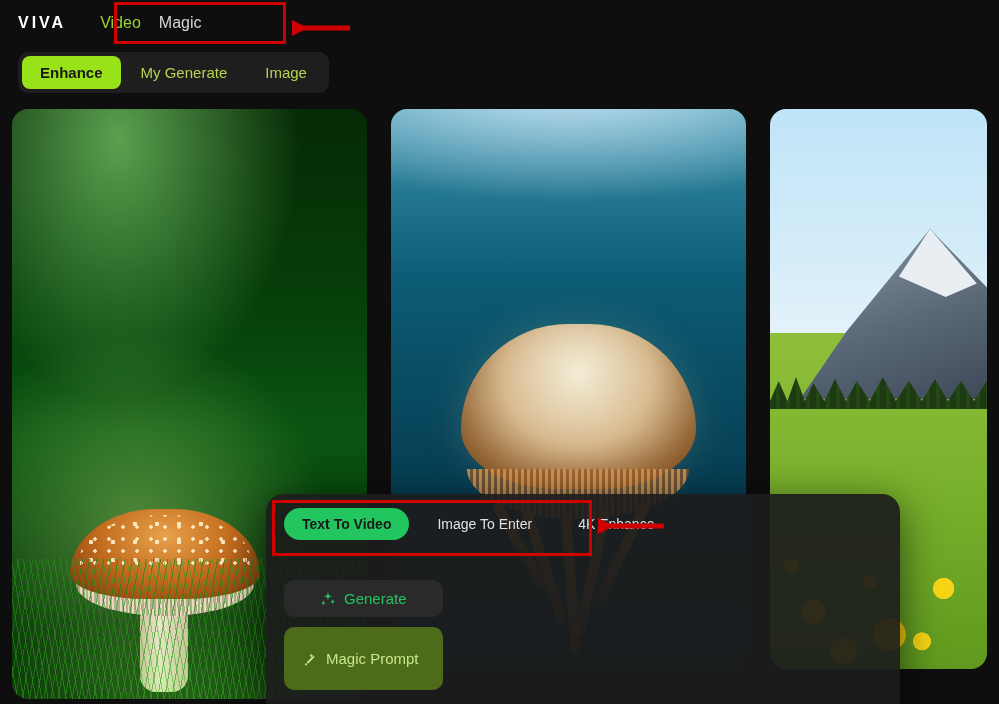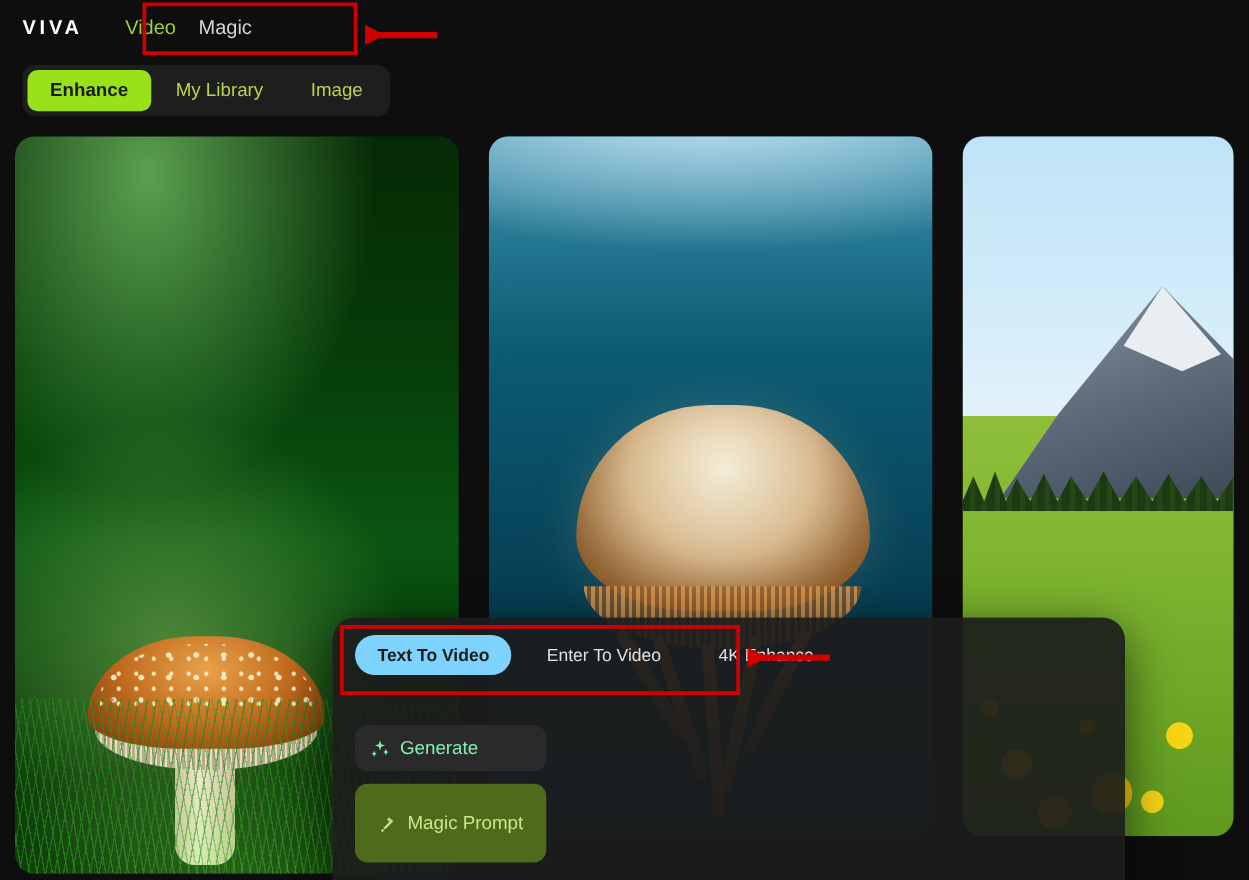--- a/index.html
+++ b/index.html
@@ -225,45 +225,45 @@
   margin-bottom: 40px;
 }
 .mode-tab {
   padding: 8px 18px;
   border-radius: 20px;
   font-size: 14px;
   cursor: pointer;
   color: #e0e0e0;
 }
 .mode-tab.active {
-  background: #7dd3fc;
+  background: #22c55e;
   color: #1a1a1a;
   font-weight: 600;
 }
 .prompt-row {
   display: flex;
   gap: 18px;
   align-items: flex-start;
 }
 .prompt-text {
   flex: 1;
   color: #b5b5b5;
   font-size: 15px;
   line-height: 1.5;
 }
 .side-buttons {
   display: flex;
   flex-direction: column;
   gap: 10px;
 }
 .gen-btn {
-  padding: 10px 12px;
+  padding: 10px 36px;
   border-radius: 10px;
   background: #2a2a2a;
-  color: #86efac;
+  color: #22c55e;
   font-size: 15px;
   display: flex;
   align-items: center;
   gap: 8px;
   cursor: pointer;
 }
 .magic-btn {
   padding: 23px 18px;
   border-radius: 10px;
   background: #4e6a1b;
@@ -317,21 +317,21 @@
       <marker id="ah1" markerWidth="10" markerHeight="10" refX="2" refY="5" orient="auto">
     <path d="M10,0 L0,5 L10,10 Z" fill="#d00000"></path>
       </marker>
     </defs>
   <line x1="58" y1="12" x2="6" y2="12" stroke="#d00000" stroke-width="5" marker-end="url(#ah1)"></line>
 </svg>
 
 <div class="sub-tabs">
   <div class="sub-tabs-wrap">
     <div class="sub-tab active">Enhance</div>
-    <div class="sub-tab">My Library</div>
+    <div class="sub-tab">My Generate</div>
     <div class="sub-tab">Image</div>
   </div>
 </div>
 
 <div class="gallery">
   <div class="card card1">
     <div class="mushroom-bg">
       <div class="mushroom-stem"></div>
       <div class="mushroom-gills"></div>
       <div class="mushroom-cap"></div>
@@ -354,21 +354,21 @@
       <div class="mountain"></div>
       <div class="trees"></div>
       <div class="flowers"></div>
     </div>
   </div>
 </div>
 
 <div class="prompt-panel">
   <div class="mode-tabs">
     <div class="mode-tab active">Text To Video</div>
-    <div class="mode-tab">Enter To Video</div>
+    <div class="mode-tab">Image To Enter</div>
     <div class="mode-tab">4K Enhance</div>
   </div>
   <div class="prompt-row">
     <div class="side-buttons">
       <div class="gen-btn">
         <svg width="16" height="16" viewBox="0 0 24 24">
             <path fill="currentColor" d="M12 2l1.5 4.5L18 8l-4.5 1.5L12 14l-1.5-4.5L6 8l4.5-1.5L12 2zm7 10l.9 2.7L22 16l-2.1 1.3L19 20l-.9-2.7L16 16l2.1-1.3L19 12zM5 14l.9 2.7L8 18l-2.1 1.3L5 22l-.9-2.7L2 18l2.1-1.3L5 14z"></path>
           </svg>
         <span>Generate</span>
       </div>

